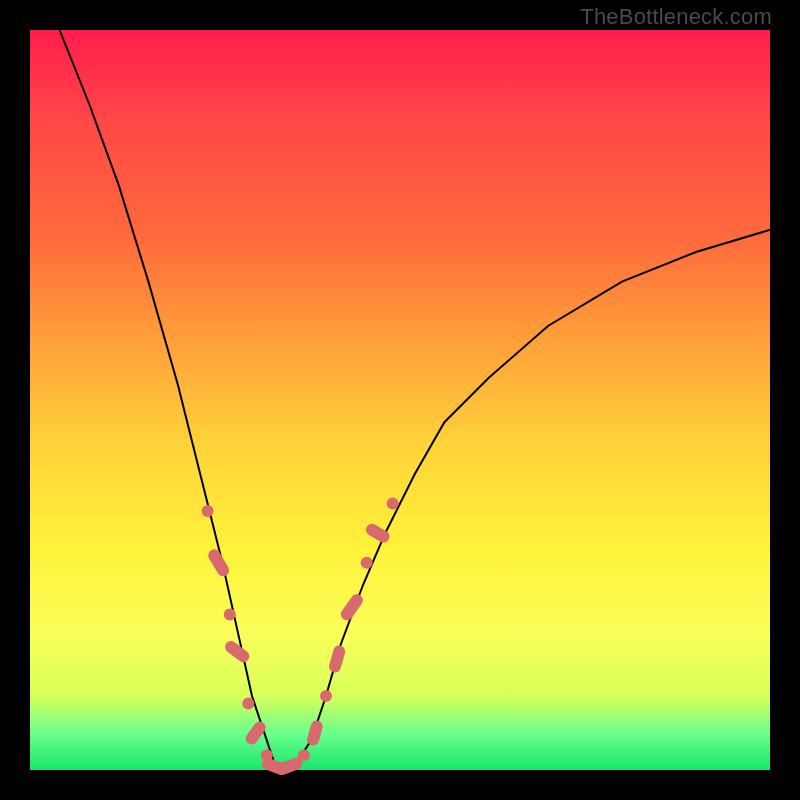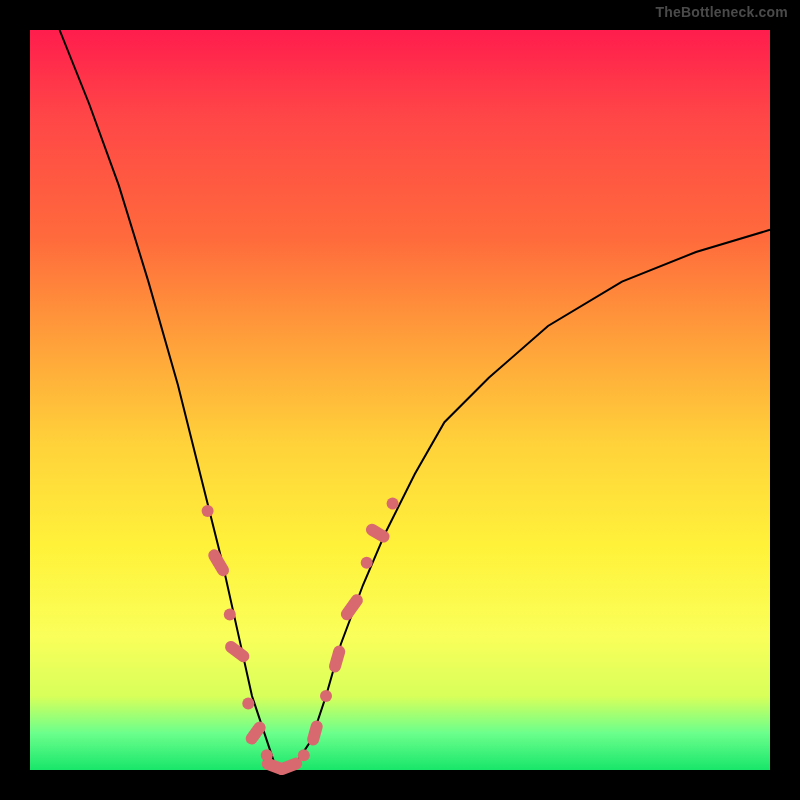--- a/index.html
+++ b/index.html
@@ -13,24 +13,24 @@
   }
   .frame {
     position: relative;
     width: 800px;
     height: 800px;
     background: #000;
   }
   .watermark {
     position: absolute;
     top: 4px;
-    right: 12px;
+    right: 28px;
     color: #4a4a4a;
-    font-size: 14px;
-    font-weight: 700;
+    font-size: 22px;
+    font-weight: 400;
     letter-spacing: 0.2px;
     z-index: 10;
     user-select: none;
   }
   
   .plot-area {
     position: absolute;
     left: 30px;
     top: 30px;
     width: 740px;

